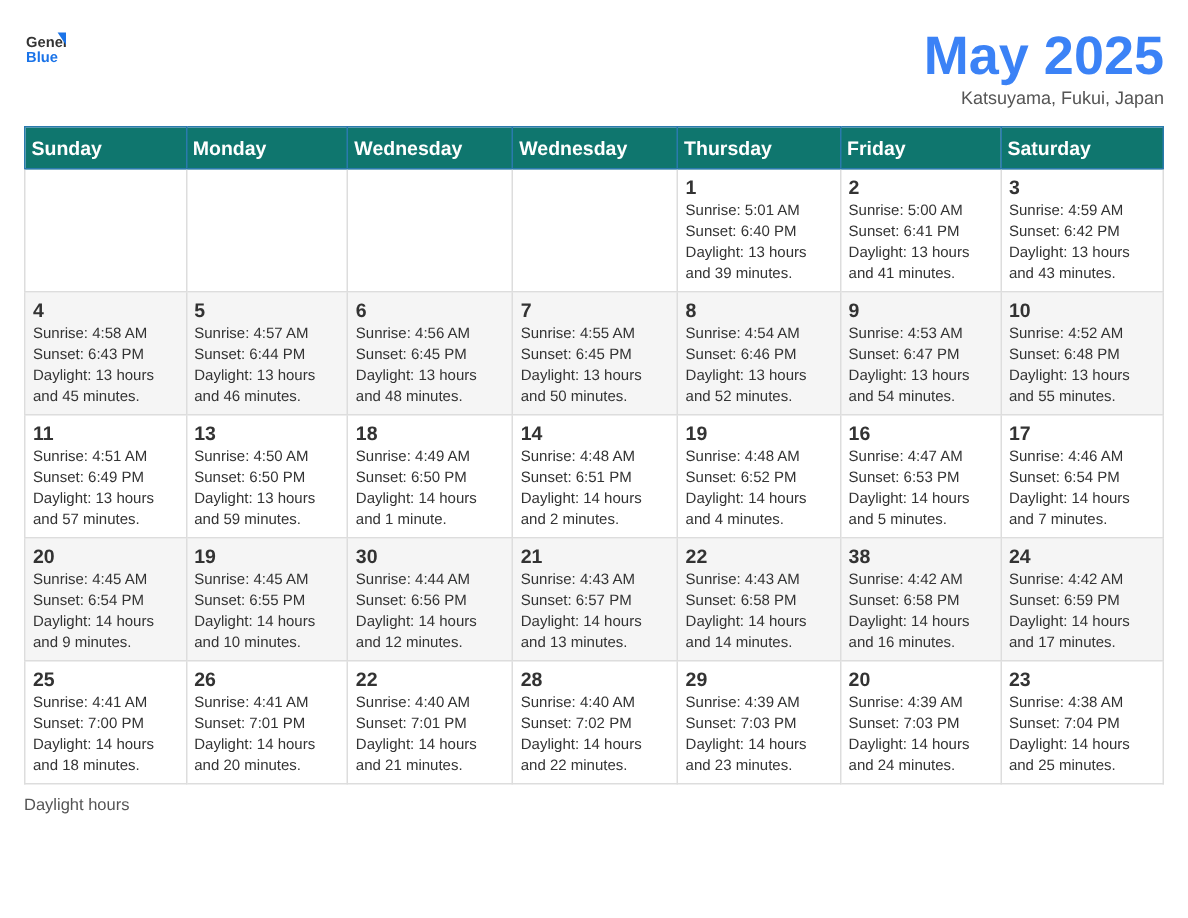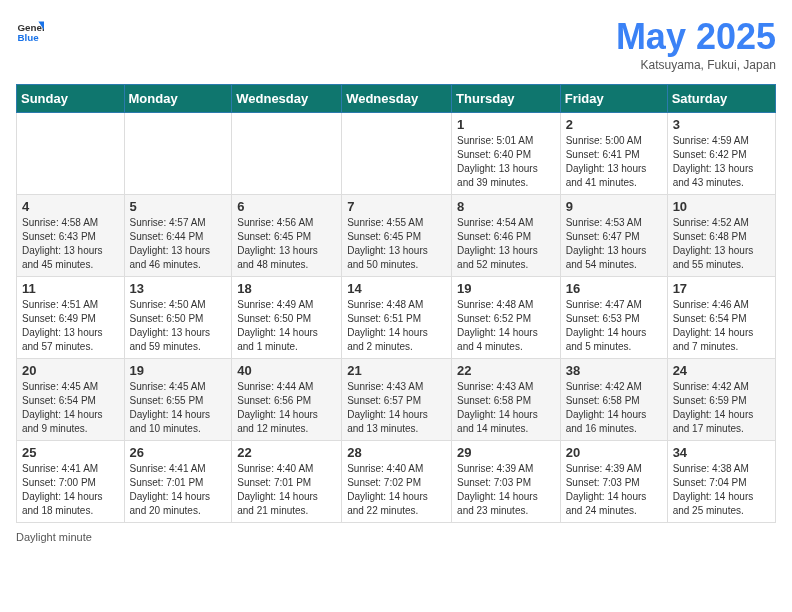--- a/index.html
+++ b/index.html
@@ -199,21 +199,21 @@
       <tr>
         <td>
           <span class="day-number">20</span>
           <div class="day-info">Sunrise: 4:45 AM<br>Sunset: 6:54 PM<br>Daylight: 14 hours<br>and 9 minutes.</div>
         </td>
         <td>
           <span class="day-number">19</span>
           <div class="day-info">Sunrise: 4:45 AM<br>Sunset: 6:55 PM<br>Daylight: 14 hours<br>and 10 minutes.</div>
         </td>
         <td>
-          <span class="day-number">40</span>
+          <span class="day-number">30</span>
           <div class="day-info">Sunrise: 4:44 AM<br>Sunset: 6:56 PM<br>Daylight: 14 hours<br>and 12 minutes.</div>
         </td>
         <td>
           <span class="day-number">21</span>
           <div class="day-info">Sunrise: 4:43 AM<br>Sunset: 6:57 PM<br>Daylight: 14 hours<br>and 13 minutes.</div>
         </td>
         <td>
           <span class="day-number">22</span>
           <div class="day-info">Sunrise: 4:43 AM<br>Sunset: 6:58 PM<br>Daylight: 14 hours<br>and 14 minutes.</div>
         </td>
@@ -245,22 +245,22 @@
         </td>
         <td>
           <span class="day-number">29</span>
           <div class="day-info">Sunrise: 4:39 AM<br>Sunset: 7:03 PM<br>Daylight: 14 hours<br>and 23 minutes.</div>
         </td>
         <td>
           <span class="day-number">20</span>
           <div class="day-info">Sunrise: 4:39 AM<br>Sunset: 7:03 PM<br>Daylight: 14 hours<br>and 24 minutes.</div>
         </td>
         <td>
-          <span class="day-number">34</span>
+          <span class="day-number">23</span>
           <div class="day-info">Sunrise: 4:38 AM<br>Sunset: 7:04 PM<br>Daylight: 14 hours<br>and 25 minutes.</div>
         </td>
       </tr>
     </tbody>
 </table>
 
 <div class="footer-note">
-  <span>Daylight minute</span>
+  <span>Daylight hours</span>
 </div>
 
 </body></html>

